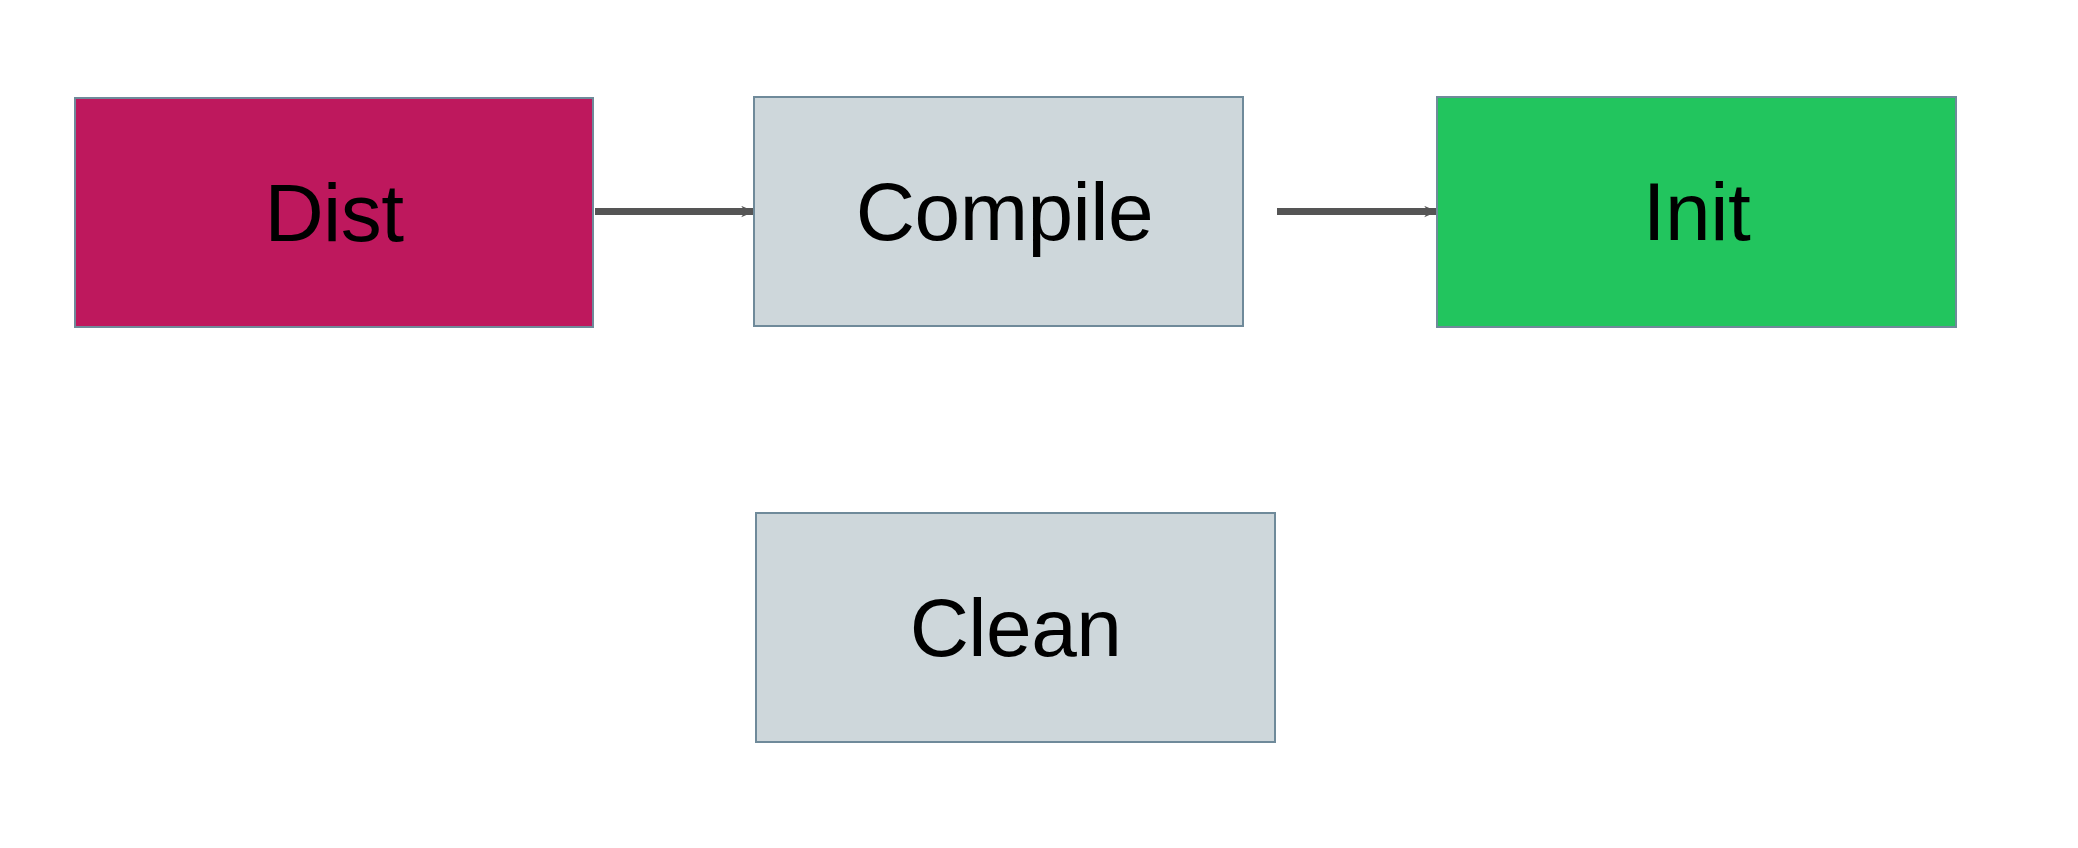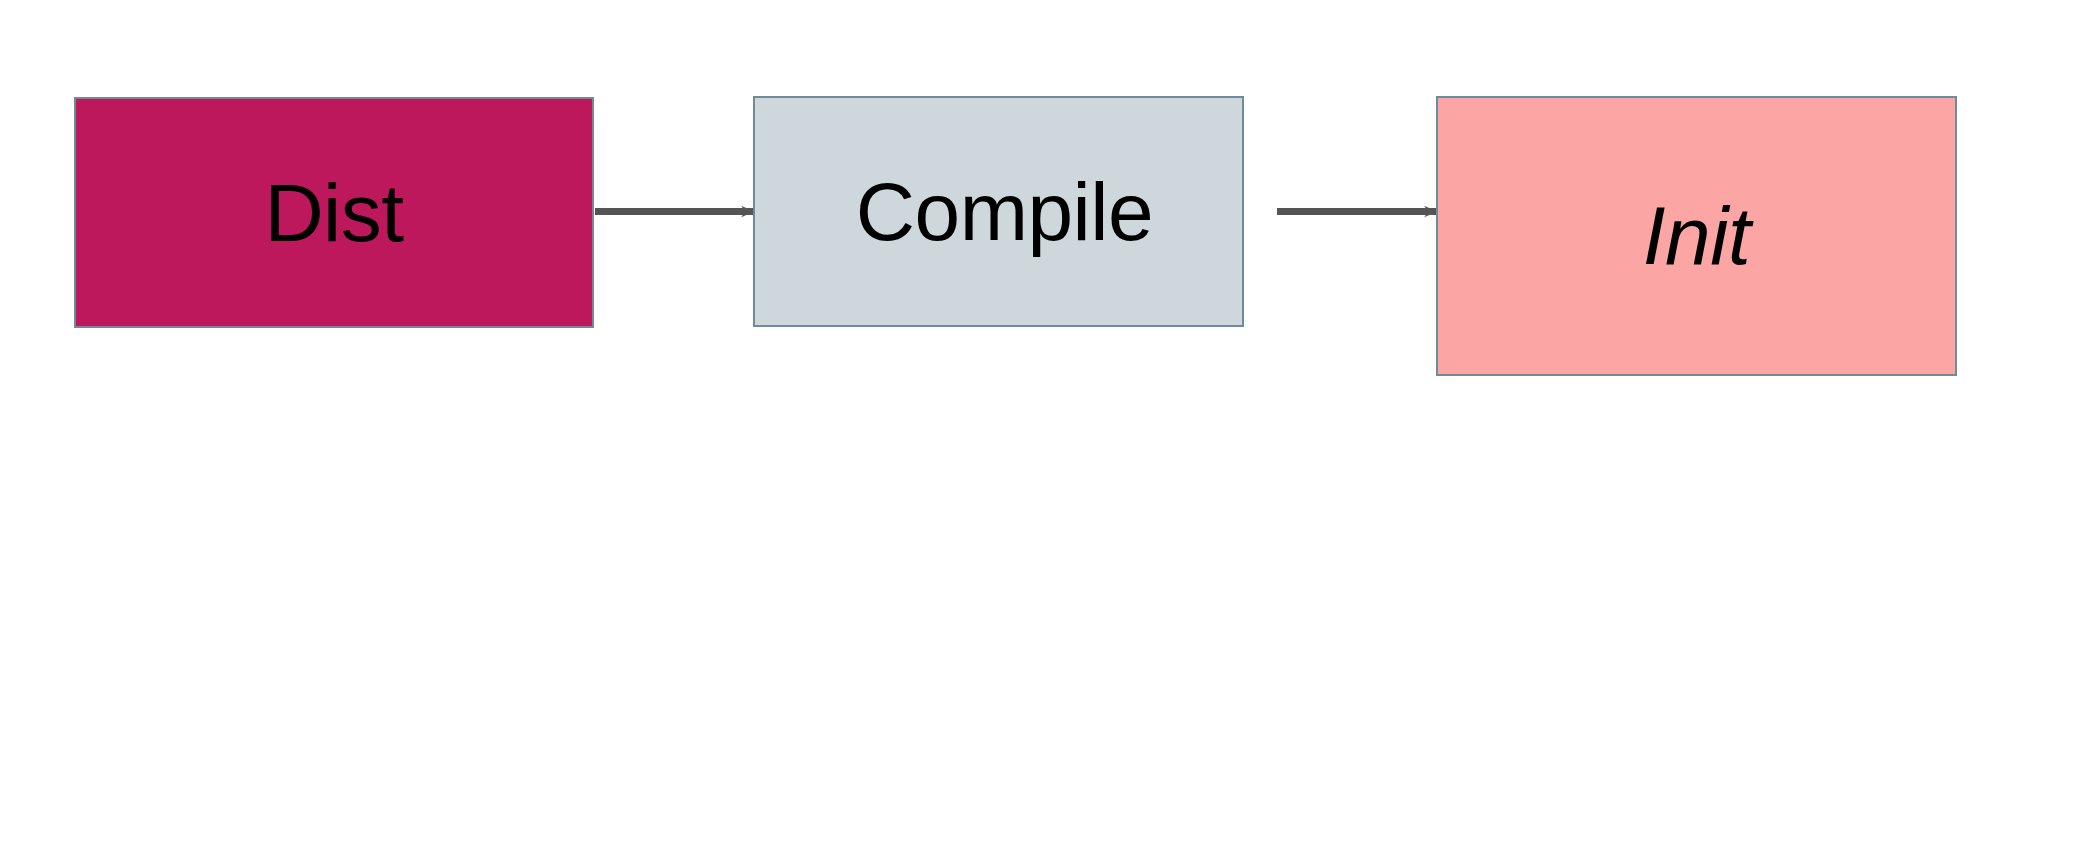--- a/index.html
+++ b/index.html
@@ -77,18 +77,21 @@
   </svg>
 
   <div class="node" id="node-dist" style="left: 74px; top: 97px; width: 520px; height: 231px; background: #be185d; border-color: rgb(111, 138, 154);">
     <span class="node-label" style="color: rgb(0, 0, 0);">Dist</span>
   </div>
 
   <div class="node" id="node-compile" style="left: 753px; top: 96px; width: 491px; height: 231px; background: rgb(206, 215, 219); border-color: rgb(111, 138, 154);">
     <span class="node-label" style="color: rgb(0, 0, 0);">Compile</span>
   </div>
 
-  <div class="node" id="node-init" style="left: 1436px; top: 96px; width: 521px; height: 280px; background: #fca5a5; border-color: rgb(111, 138, 154); font-style: italic;">
+  <div class="node" id="node-init" style="left: 1436px; top: 96px; width: 521px; height: 232px; background: #22c55e; border-color: rgb(111, 138, 154);">
     <span class="node-label" style="color: rgb(0, 0, 0);">Init</span>
   </div>
 
+  <div class="node" id="node-clean" style="left: 755px; top: 512px; width: 521px; height: 231px; background: rgb(206, 215, 219); border-color: rgb(111, 138, 154);">
+    <span class="node-label" style="color: rgb(0, 0, 0);">Clean</span>
+  </div>
 
 </div>
 
 </body></html>

